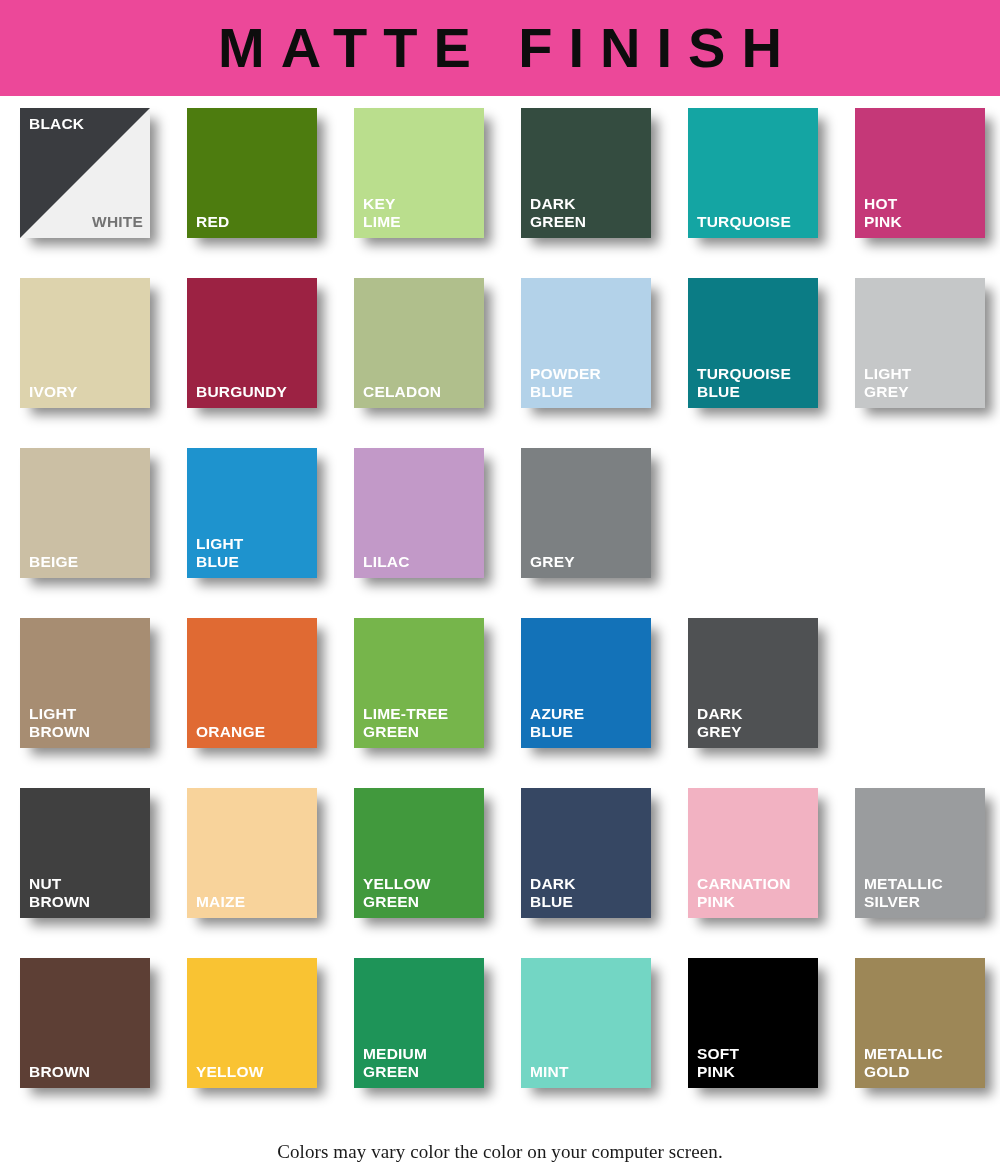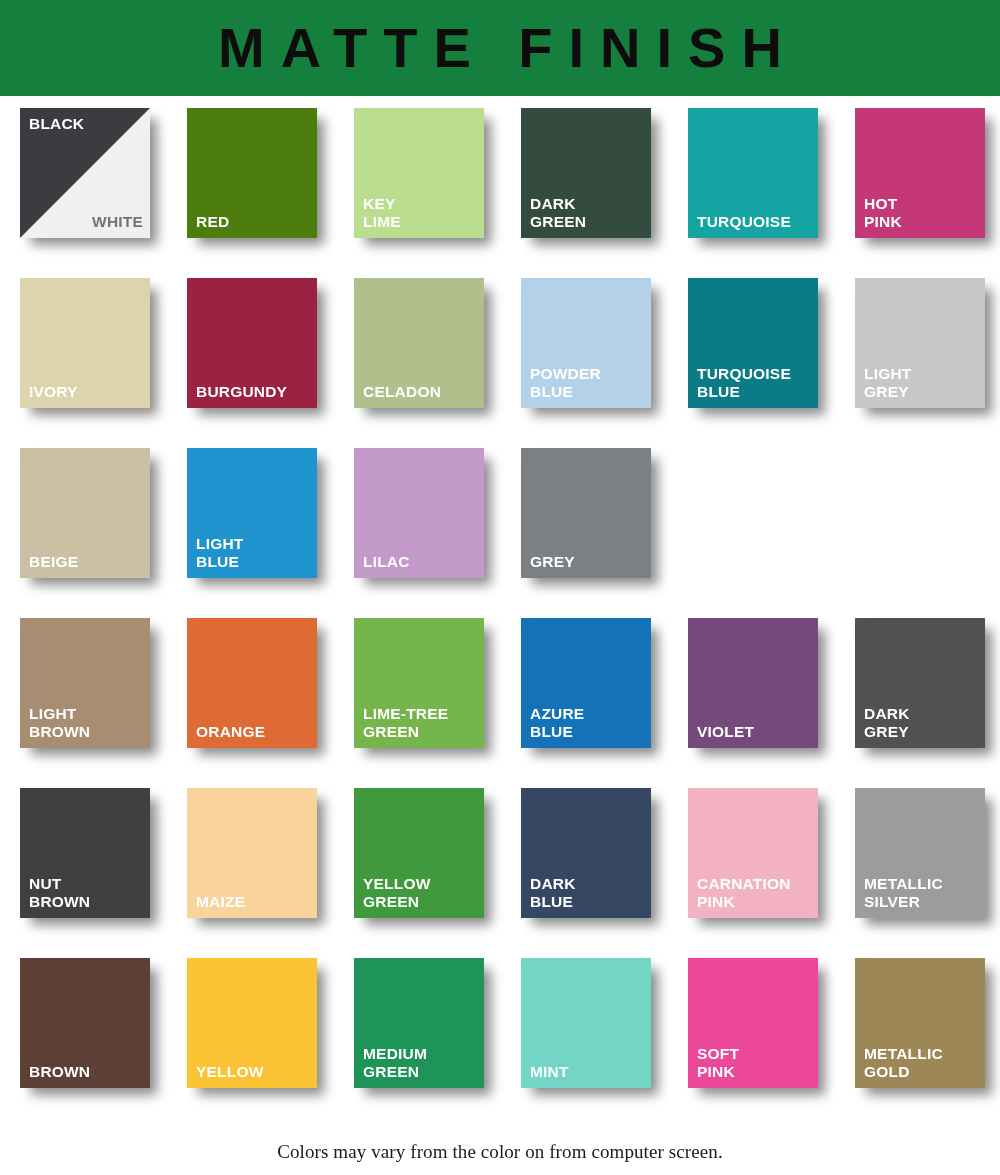--- a/index.html
+++ b/index.html
@@ -12,21 +12,21 @@
     height: 1175px;
     font-family: "Liberation Sans", sans-serif;
     overflow: hidden;
     position: relative;
   }
 
   
   #header-banner {
     width: 1000px;
     height: 96px;
-    background: #15803d;
+    background: #ec4899;
     display: flex;
     align-items: center;
     justify-content: center;
     box-sizing: border-box;
   }
   #header-title {
     font-size: 56px;
     font-weight: 700;
     color: #0d0d0d;
     letter-spacing: 16px;
@@ -203,23 +203,20 @@
           <div class="swatch-label">ORANGE</div>
         </div>
         <div class="swatch-cell" style="background: rgb(118, 181, 75);">
           <div class="swatch-label">LIME-TREE
 GREEN</div>
         </div>
         <div class="swatch-cell" style="background: rgb(19, 114, 184);">
           <div class="swatch-label">AZURE
 BLUE</div>
         </div>
-        <div class="swatch-cell" style="background: rgb(117, 73, 124);">
-          <div class="swatch-label">VIOLET</div>
-        </div>
         <div class="swatch-cell" style="background: rgb(79, 81, 83);">
           <div class="swatch-label">DARK
 GREY</div>
         </div>
       </div>
       <div class="swatch-row">
         <div class="swatch-cell" style="background: #404040;">
           <div class="swatch-label">NUT
 BROWN</div>
         </div>
@@ -250,26 +247,26 @@
         <div class="swatch-cell" style="background: rgb(249, 195, 51);">
           <div class="swatch-label">YELLOW</div>
         </div>
         <div class="swatch-cell" style="background: rgb(30, 148, 88);">
           <div class="swatch-label">MEDIUM
 GREEN</div>
         </div>
         <div class="swatch-cell" style="background: rgb(115, 214, 196);">
           <div class="swatch-label">MINT</div>
         </div>
-        <div class="swatch-cell" style="background: #ec4899;">
+        <div class="swatch-cell" style="background: #000000;">
           <div class="swatch-label">SOFT
 PINK</div>
         </div>
         <div class="swatch-cell" style="background: rgb(157, 135, 87);">
           <div class="swatch-label">METALLIC
 GOLD</div>
         </div>
       </div>
     </div>
 
-  <div id="footer-note">Colors may vary from the color on from computer screen.</div>
+  <div id="footer-note">Colors may vary color the color on your computer screen.</div>
 
 </div>
 
 </body></html>

